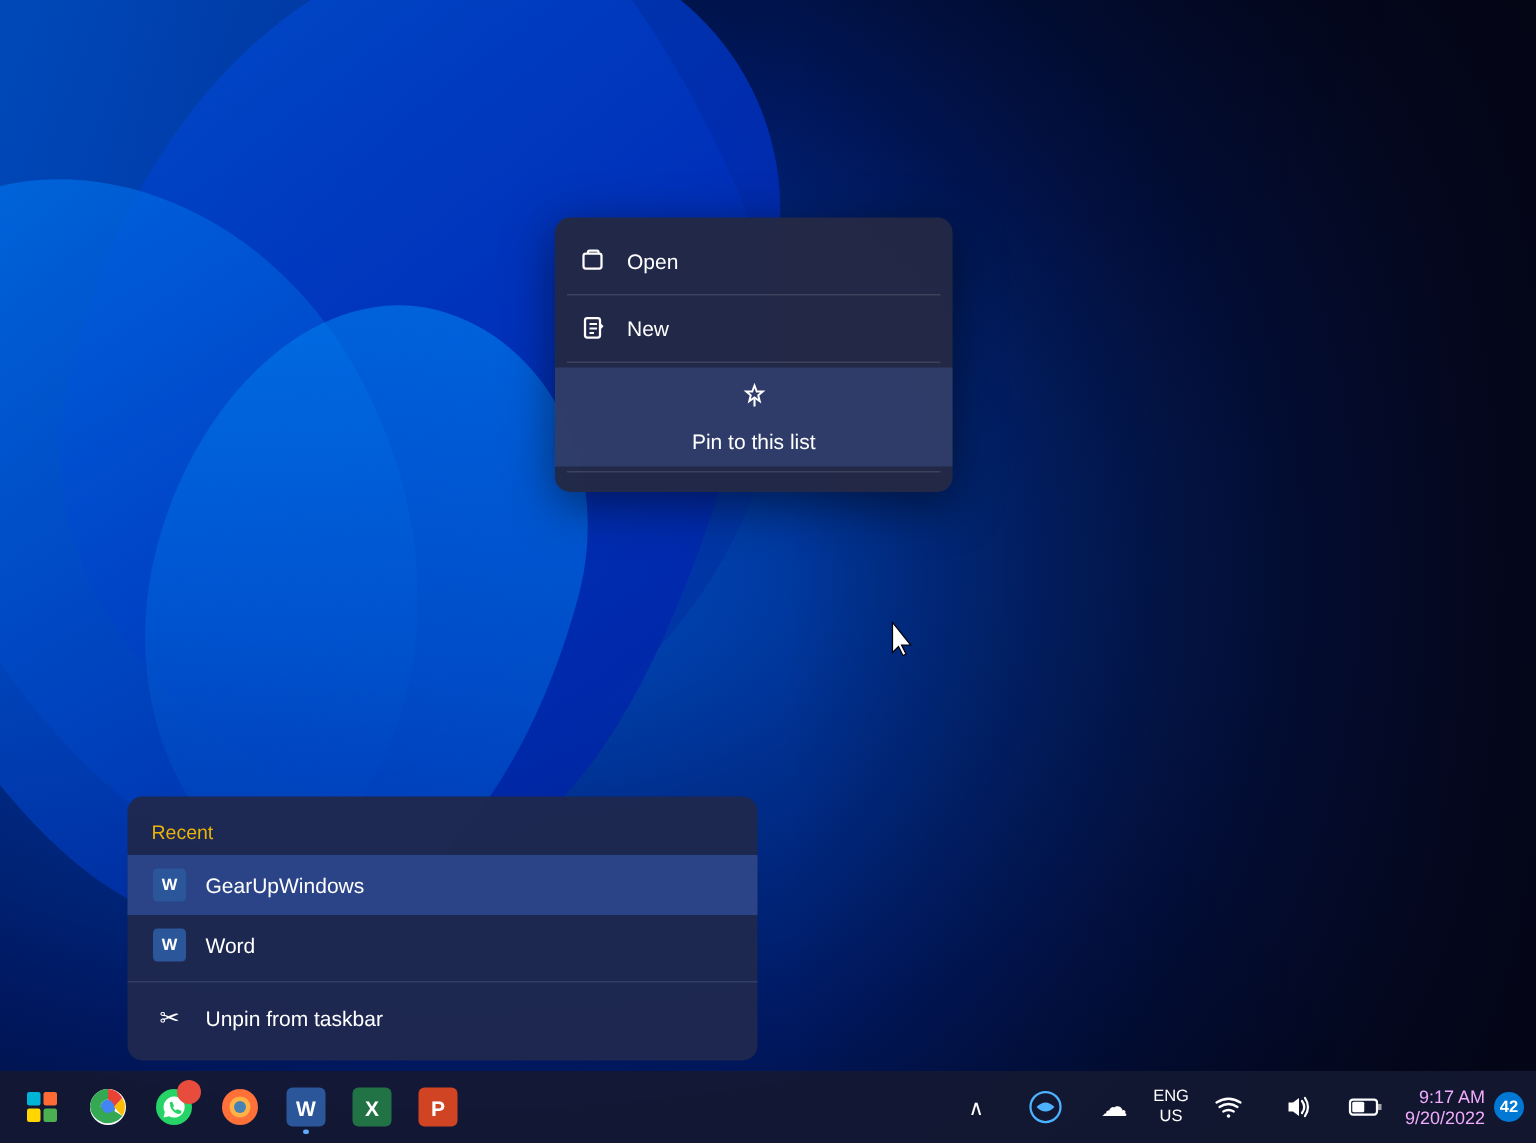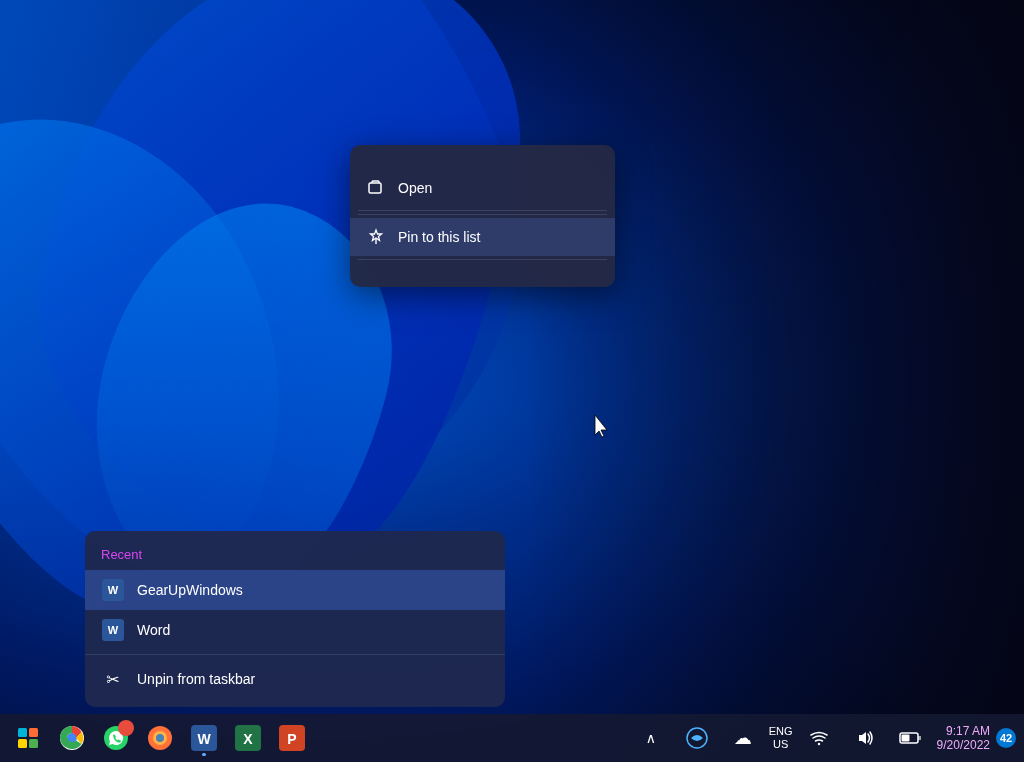--- a/index.html
+++ b/index.html
@@ -128,21 +128,21 @@
       left: 85px;
       bottom: 55px;
       width: 420px;
       background: rgba(30, 40, 80, 0.97);
       border-radius: 10px;
       padding: 16px 0 8px 0;
       z-index: 20;
     }
 
     .recent-title {
-      color: #d946ef;
+      color: #eab308;
       font-size: 13px;
       padding: 0 16px 8px 16px;
       font-weight: 400;
     }
 
     .recent-item {
       display: flex;
       align-items: center;
       padding: 8px 16px;
       cursor: pointer;
@@ -183,42 +183,43 @@
       margin: 4px 0;
     }
 
     .unpin-icon {
       font-size: 16px;
     }
 
     
     #context-menu {
       position: absolute;
-      left: 350px;
+      left: 370px;
       top: 145px;
       width: 265px;
       background: rgba(35, 40, 68, 0.97);
       border-radius: 10px;
-      padding: 24px 0;
+      padding: 10px 0;
       z-index: 30;
       box-shadow: 0 8px 32px rgba(0,0,0,0.5);
     }
 
     .ctx-item {
       display: flex;
       align-items: center;
       padding: 9px 16px;
       cursor: pointer;
       color: white;
       font-size: 14px;
       gap: 12px;
     }
 
     .ctx-item.hovered {
       background: rgba(60, 80, 140, 0.5);
+      flex-direction: column;
     }
 
     .ctx-icon {
       width: 20px;
       height: 20px;
       display: flex;
       align-items: center;
       justify-content: center;
       flex-shrink: 0;
     }
@@ -345,20 +346,30 @@
         <path d="M5 4V3a1 1 0 011-1h5a1 1 0 011 1v1" stroke="white" stroke-width="1.5"></path>
       </svg>
     </span>
     <span>Open</span>
   </div>
 
 
   <div class="ctx-separator"></div>
 
 
+  <div class="ctx-item">
+    <span class="ctx-icon">
+      <svg width="18" height="18" viewBox="0 0 18 18" fill="none">
+        <rect x="3" y="2" width="10" height="13" rx="1.5" stroke="white" stroke-width="1.5" fill="none"></rect>
+        <path d="M6 6h5M6 9h5M6 12h3" stroke="white" stroke-width="1.2"></path>
+        <path d="M13 6l1.5 1.5L13 9" stroke="white" stroke-width="1.2" fill="none"></path>
+      </svg>
+    </span>
+    <span>New</span>
+  </div>
 
 
   <div class="ctx-separator"></div>
 
   <div class="ctx-item hovered">
     <span class="ctx-icon">
       <svg width="18" height="18" viewBox="0 0 18 18" fill="none">
         <path d="M9 2l1.5 4h4l-3 2.5 1 4L9 10l-3.5 2.5 1-4L3.5 6H7.5L9 2z" stroke="white" stroke-width="1.3" fill="none"></path>
         <line x1="9" y1="10" x2="9" y2="16" stroke="white" stroke-width="1.4"></line>
       </svg>

